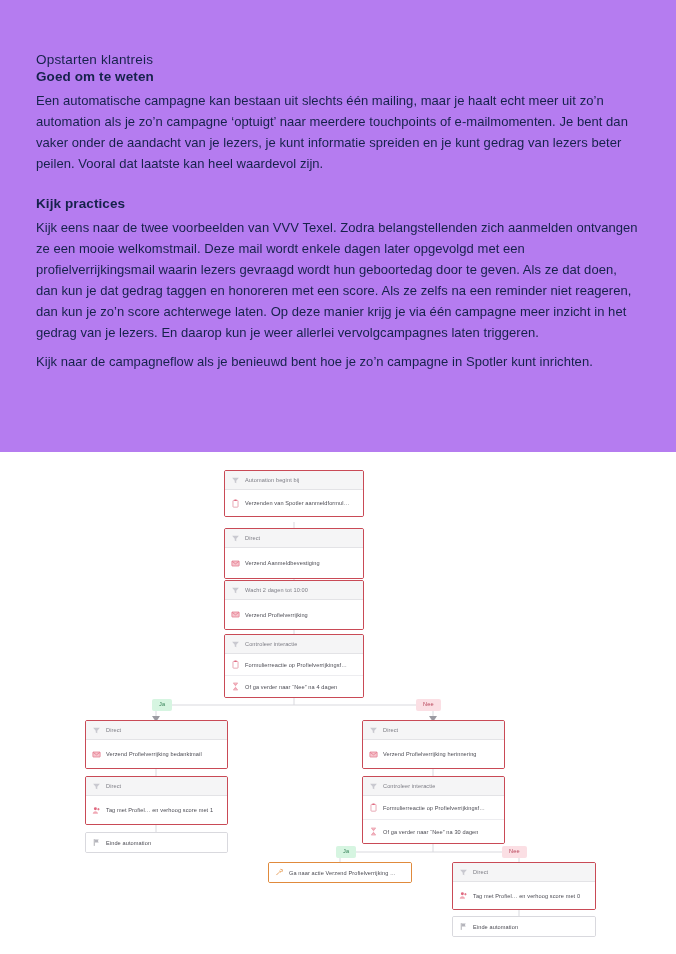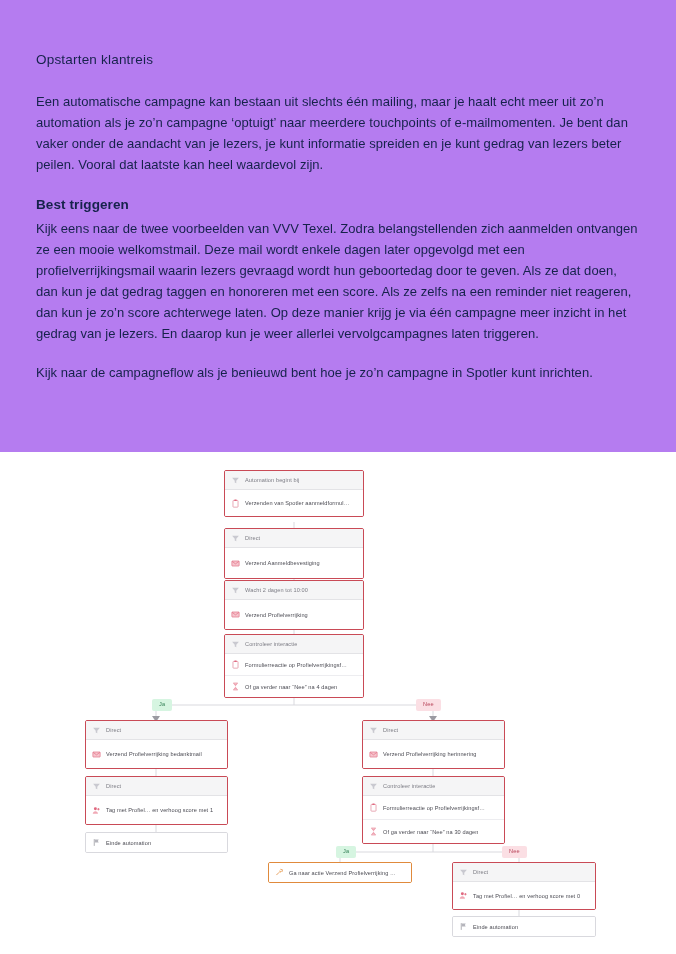--- a/index.html
+++ b/index.html
@@ -18,21 +18,21 @@
     position: absolute;
     left: 0; top: 0;
     width: 676px; height: 452px;
     background: #b57cf0;
     padding: 52px 36px 0 36px;
   }
   #eyebrow {
     color: #16224b;
     font-size: 13.5px;
     letter-spacing: .2px;
-    margin: 0 0 24px 0;
+    margin: 0 0 2px 0;
     font-weight: 400;
   }
   #maintitle {
     color: #111c3f;
     font-size: 27px;
     font-weight: 700;
     letter-spacing: .3px;
     margin: 0 0 34px 0;
     line-height: 1.1;
   }
@@ -45,21 +45,21 @@
   }
   .sec-body {
     color: #16224b;
     font-size: 13px;
     line-height: 1.62;
     margin: 0;
     max-width: 608px;
     letter-spacing: .05px;
   }
   #sec-goed { margin-bottom: 22px; }
-  #closing { margin-top: 18px; }
+  #closing { margin-top: 8px; }
 
   
   #flow {
     position: absolute;
     left: 0; top: 452px;
     width: 676px; height: 502px;
     background: #ffffff;
   }
   #flow-svg {
     position: absolute; left: 0; top: 0;
@@ -127,25 +127,26 @@
   .chip.ja  { background: #d6f5e1; color: #2f7d52; }
   .chip.nee { background: #fbdfe4; color: #b8455a; }
 </style>
 </head>
 <body>
 
 <section id="hero">
   <div id="eyebrow">Opstarten klantreis</div>
 
   <div id="sec-goed">
+    <h2 class="sec-head">Goed om te weten</h2>
     <p class="sec-body">Een automatische campagne kan bestaan uit slechts één mailing, maar je haalt echt meer uit zo’n automation als je zo’n campagne ‘optuigt’ naar meerdere touchpoints of e-mailmomenten. Je bent dan vaker onder de aandacht van je lezers, je kunt informatie spreiden en je kunt gedrag van lezers beter peilen. Vooral dat laatste kan heel waardevol zijn.</p>
   </div>
 
   <div id="sec-best">
-    <h2 class="sec-head">Best triggeren</h2>
+    <h2 class="sec-head">Kijk practices</h2>
     <p class="sec-body">Kijk eens naar de twee voorbeelden van VVV Texel. Zodra belangstellenden zich aanmelden ontvangen ze een mooie welkomstmail. Deze mail wordt enkele dagen later opgevolgd met een profielverrijkingsmail waarin lezers gevraagd wordt hun geboortedag door te geven. Als ze dat doen, dan kun je dat gedrag taggen en honoreren met een score. Als ze zelfs na een reminder niet reageren, dan kun je zo’n score achterwege laten. Op deze manier krijg je via één campagne meer inzicht in het gedrag van je lezers. En daarop kun je weer allerlei vervolgcampagnes laten triggeren.</p>
   </div>
 
   <p class="sec-body" id="closing">Kijk naar de campagneflow als je benieuwd bent hoe je zo’n campagne in Spotler kunt inrichten.</p>
 </section>
 
 <section id="flow">
 
   <svg id="flow-svg" viewBox="0 0 676 502">
     <g stroke="#d9d9de" stroke-width="1" fill="none">

